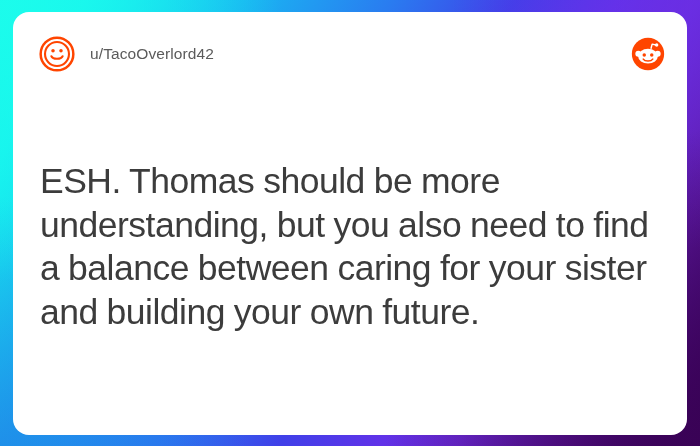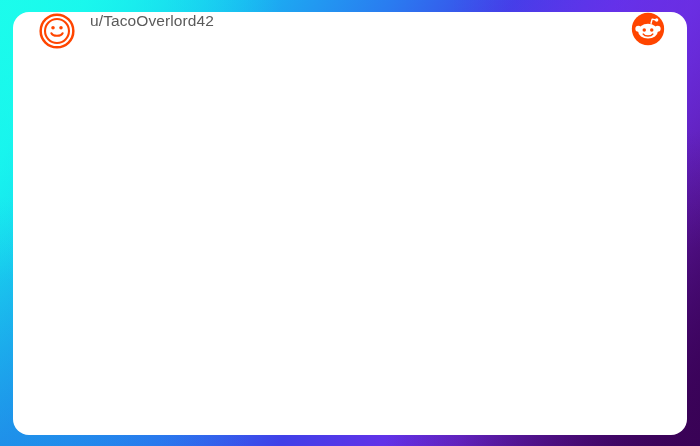--- a/index.html
+++ b/index.html
@@ -60,20 +60,21 @@
   }
 
   
   .card-header {
     position: absolute;
     left: 0;
     top: 0;
     right: 0;
     height: 84px;
     display: flex;
+    align-items: center;
     padding: 0 22px 0 25px;
     box-sizing: border-box;
   }
 
   .avatar {
     width: 38px;
     height: 38px;
     flex: 0 0 38px;
     display: block;
   }
@@ -151,16 +152,17 @@
 
           <circle cx="15.6" cy="21.3" r="2.05" fill="#FF4500"></circle>
           <circle cx="24.4" cy="21.3" r="2.05" fill="#FF4500"></circle>
 
           <path d="M14.4 26.0 C16.4 28.9, 23.6 28.9, 25.6 26.0" fill="none" stroke="#FF4500" stroke-width="1.8" stroke-linecap="round"></path>
         </svg>
       </span>
 
     </div>
 
+    <div class="comment-body">ESH. Thomas should be more understanding, but you also need to find a balance between caring for your sister and building your own future.</div>
 
   </div>
 
 </div>
 
 </body></html>

